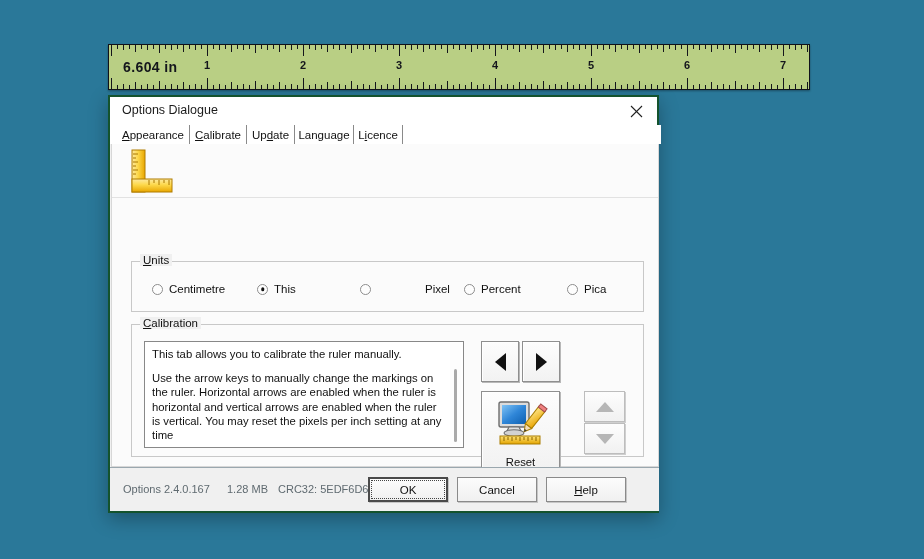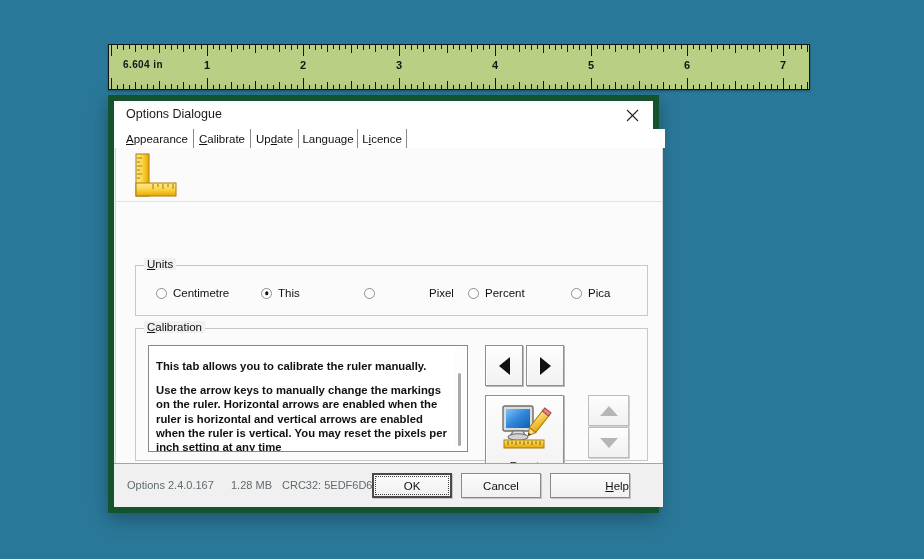--- a/index.html
+++ b/index.html
@@ -27,29 +27,29 @@
   .rlabel{
     position:absolute;top:14px;
     font-size:11px;color:#14161c;
     font-family:"Liberation Sans", sans-serif;
     font-weight:bold;
     transform:translateX(-50%);
     white-space:nowrap;
   }
   #ruler-readout{
     position:absolute;left:14px;top:14px;
-    font-size:10px;font-weight:bold;color:#14161c;
+    font-size:14px;font-weight:bold;color:#14161c;
     letter-spacing:.4px;white-space:nowrap;
   }
 
   
   #dialog{
     position:absolute;left:108px;top:95px;width:551px;height:418px;
     background:#f0f0f0;
-    border:6px solid #14532d;
+    border:2px solid #14532d;
     box-sizing:border-box;
     box-shadow:0 6px 18px rgba(0,0,0,.30);
   }
   #titlebar{
     position:relative;height:28px;background:#ffffff;
     border-bottom:0px solid #ffffff;
   }
   #dialog-title{
     position:absolute;left:12px;top:6px;
     font-size:12.5px;color:#1b1b1b;
@@ -143,21 +143,21 @@
     width:320px;height:107px;
     background:#ffffff;
     border:1px solid #888;
     box-sizing:border-box;
     overflow:hidden;
   }
   #calib-text .inner{
     position:absolute;left:7px;top:5px;right:16px;
     font-size:11.3px;color:#111;line-height:14.2px;
   }
-  #calib-text p{margin:8px 0 10px 0;font-weight:bold;}
+  #calib-text p{margin:0 0 10px 0;}
   #calib-scroll{
     position:absolute;right:2px;top:1px;bottom:1px;width:11px;
     background:#fdfdfd;
   }
   #calib-scroll .thumb{
     position:absolute;left:4px;top:26px;width:3px;height:73px;
     background:#a9a9a9;border-radius:2px;
   }
 
   
@@ -221,21 +221,21 @@
     font-size:11.5px;color:#111;
     box-shadow:1px 1px 0 #c6c6c6;
     cursor:default;
   }
   #btn-ok{left:258px;width:80px;border:2px solid #4a4a4a;}
   #btn-ok .inner-dots{
     position:absolute;left:1px;right:1px;top:1px;bottom:1px;
     border:1px dotted #444;
   }
   #btn-cancel{left:347px;width:80px;}
-  #btn-help{left:436px;width:80px;justify-content:flex-end;}
+  #btn-help{left:436px;width:80px;}
   .footbtn u{text-decoration:underline;}
 </style>
 </head>
 <body>
 
 <div id="root">
 
   <div id="ruler">
     <div class="tickwrap" id="ticks">
         <div class="tick top" style="left: 2px; height: 11px;"></div>

